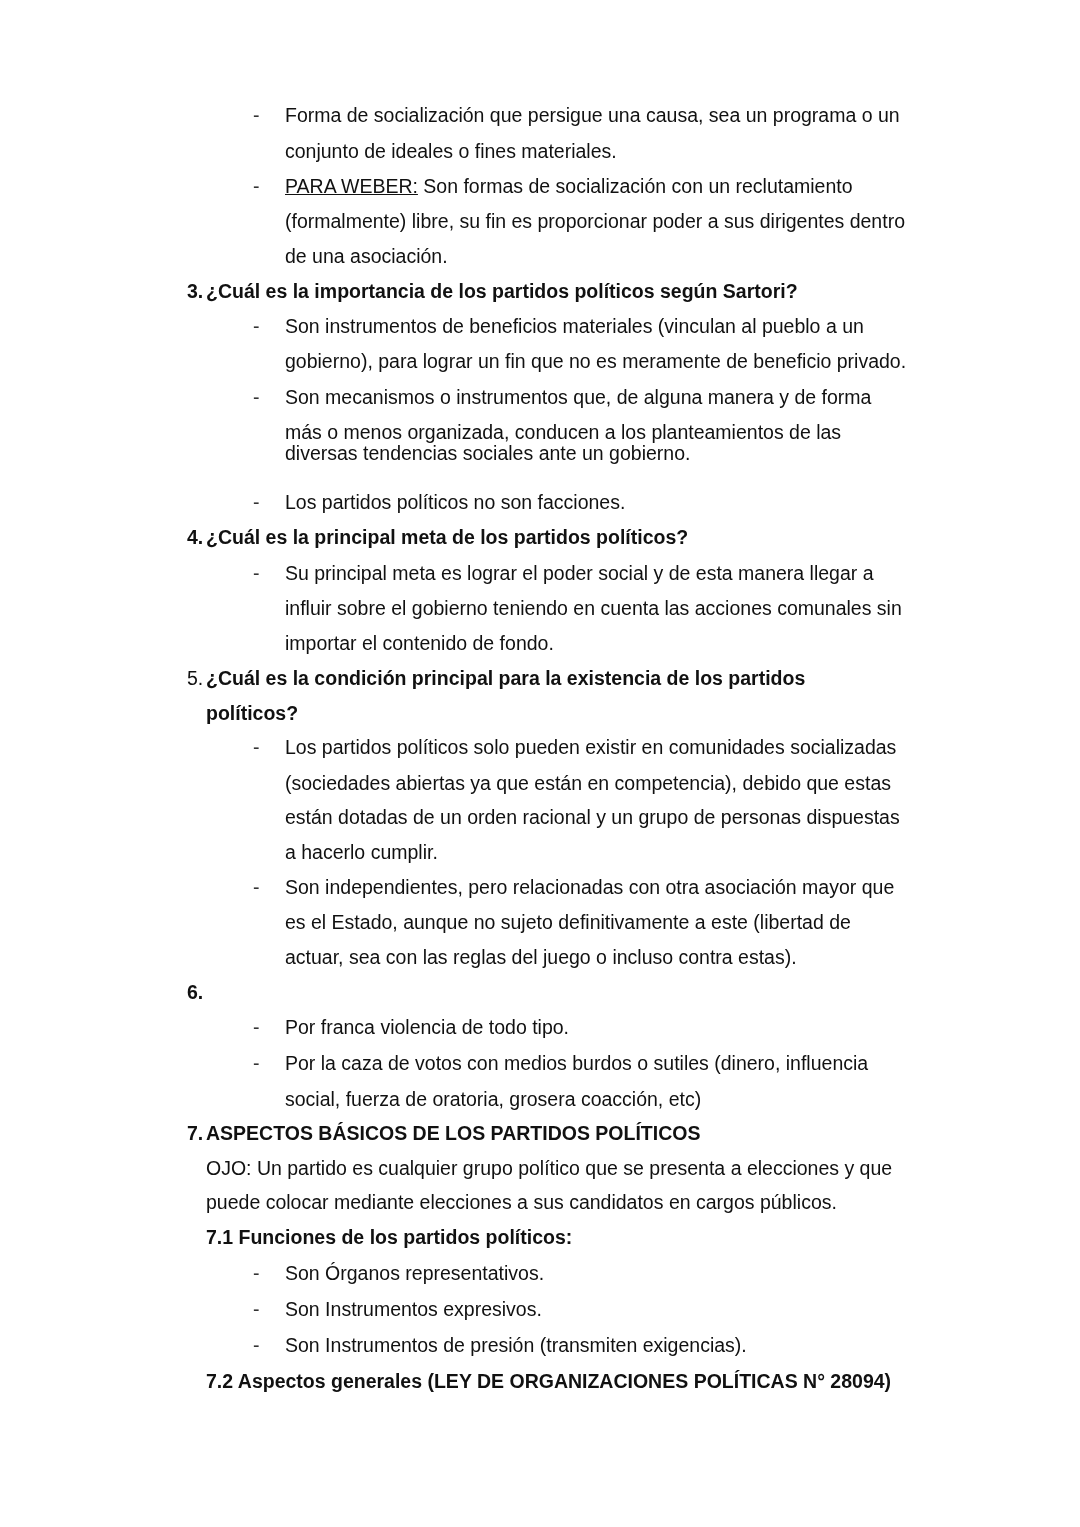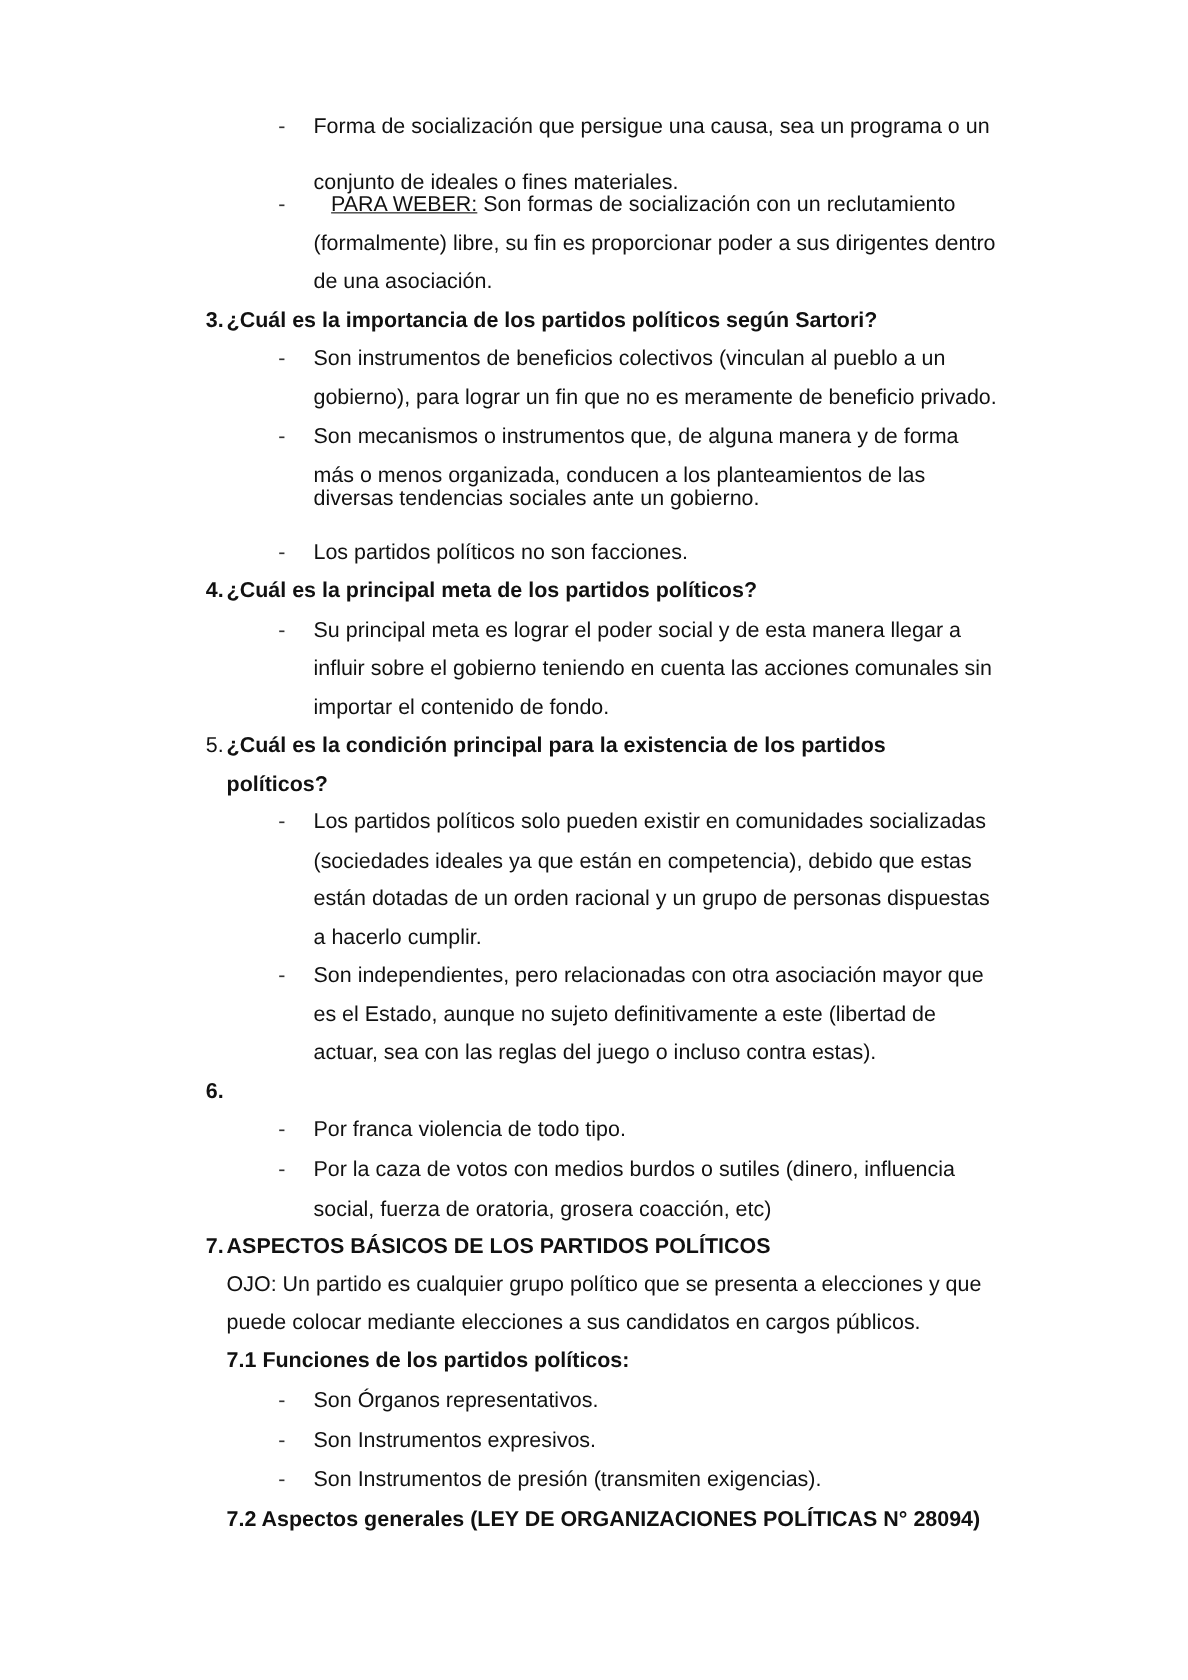--- a/index.html
+++ b/index.html
@@ -37,43 +37,43 @@
       line-height: 24px;
       color: #333;
     }
     .num {
       position: absolute;
       left: 187px;
       line-height: 24px;
       white-space: nowrap;
     }
     .b { font-weight: bold; }
-    .u { text-decoration: underline; margin-left: 16px; }
+    .u { text-decoration: underline; }
     .t-bullet { left: 285px; }
     .t-head { left: 206px; }
   </style>
 </head>
 <body>
 
 <div class="page">
 
   <span class="dash" style="top:103px">-</span>
   <div class="line t-bullet" style="top:103px">Forma de socialización que persigue una causa, sea un programa o un</div>
-  <div class="line t-bullet" style="top:154px">conjunto de ideales o fines materiales.</div>
+  <div class="line t-bullet" style="top:139px">conjunto de ideales o fines materiales.</div>
 
   <span class="dash" style="top:174px">-</span>
   <div class="line t-bullet" style="top:174px"><span class="u">PARA WEBER:</span><span> Son formas de socialización con un reclutamiento</span></div>
   <div class="line t-bullet" style="top:209px">(formalmente) libre, su fin es proporcionar poder a sus dirigentes dentro</div>
   <div class="line t-bullet" style="top:244px">de una asociación.</div>
 
   <span class="num b" style="top:279px">3.</span>
   <div class="line t-head b" style="top:279px">¿Cuál es la importancia de los partidos políticos según Sartori?</div>
 
   <span class="dash" style="top:314px">-</span>
-  <div class="line t-bullet" style="top:314px">Son instrumentos de beneficios colectivos (vinculan al pueblo a un</div>
+  <div class="line t-bullet" style="top:314px">Son instrumentos de beneficios materiales (vinculan al pueblo a un</div>
   <div class="line t-bullet" style="top:349px">gobierno), para lograr un fin que no es meramente de beneficio privado.</div>
 
   <span class="dash" style="top:385px">-</span>
   <div class="line t-bullet" style="top:385px">Son mecanismos o instrumentos que, de alguna manera y de forma</div>
   <div class="line t-bullet" style="top:420px">más o menos organizada, conducen a los planteamientos de las</div>
   <div class="line t-bullet" style="top:441px">diversas tendencias sociales ante un gobierno.</div>
 
   <span class="dash" style="top:490px">-</span>
   <div class="line t-bullet" style="top:490px">Los partidos políticos no son facciones.</div>
 
@@ -84,21 +84,21 @@
   <div class="line t-bullet" style="top:596px">influir sobre el gobierno teniendo en cuenta las acciones comunales sin</div>
   <div class="line t-bullet" style="top:561px">Su principal meta es lograr el poder social y de esta manera llegar a</div>
   <div class="line t-bullet" style="top:631px">importar el contenido de fondo.</div>
 
   <span class="num" style="top:666px">5.</span>
   <div class="line t-head b" style="top:666px">¿Cuál es la condición principal para la existencia de los partidos</div>
   <div class="line t-head b" style="top:701px">políticos?</div>
 
   <span class="dash" style="top:735px">-</span>
   <div class="line t-bullet" style="top:735px">Los partidos políticos solo pueden existir en comunidades socializadas</div>
-  <div class="line t-bullet" style="top:771px">(sociedades ideales ya que están en competencia), debido que estas</div>
+  <div class="line t-bullet" style="top:771px">(sociedades abiertas ya que están en competencia), debido que estas</div>
   <div class="line t-bullet" style="top:805px">están dotadas de un orden racional y un grupo de personas dispuestas</div>
   <div class="line t-bullet" style="top:840px">a hacerlo cumplir.</div>
 
   <span class="dash" style="top:875px">-</span>
   <div class="line t-bullet" style="top:875px">Son independientes, pero relacionadas con otra asociación mayor que</div>
   <div class="line t-bullet" style="top:945px">actuar, sea con las reglas del juego o incluso contra estas).</div>
   <div class="line t-bullet" style="top:910px">es el Estado, aunque no sujeto definitivamente a este (libertad de</div>
 
   <span class="num b" style="top:980px">6.</span>
 

